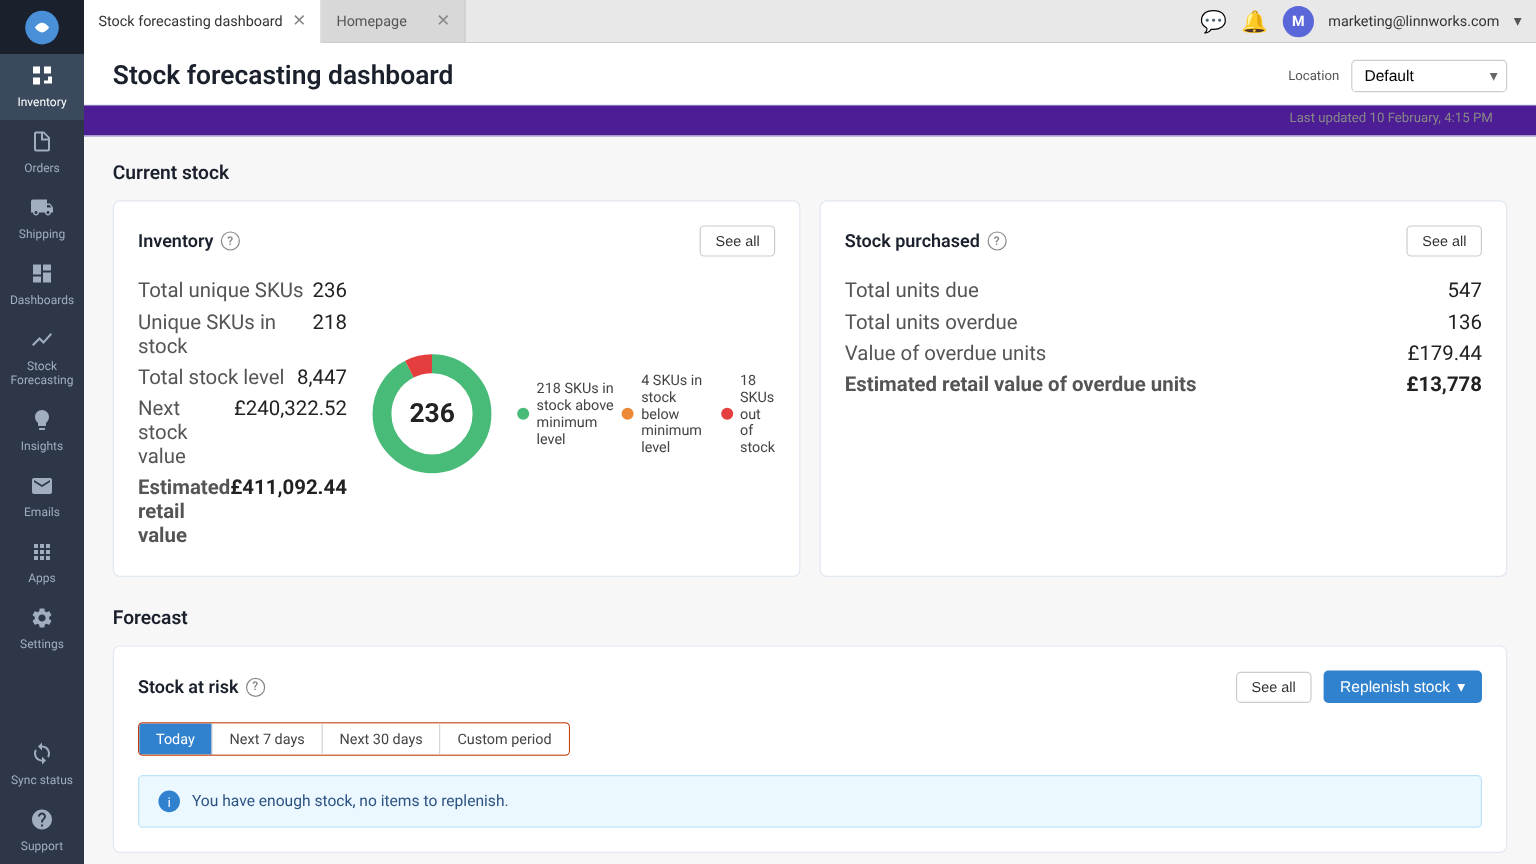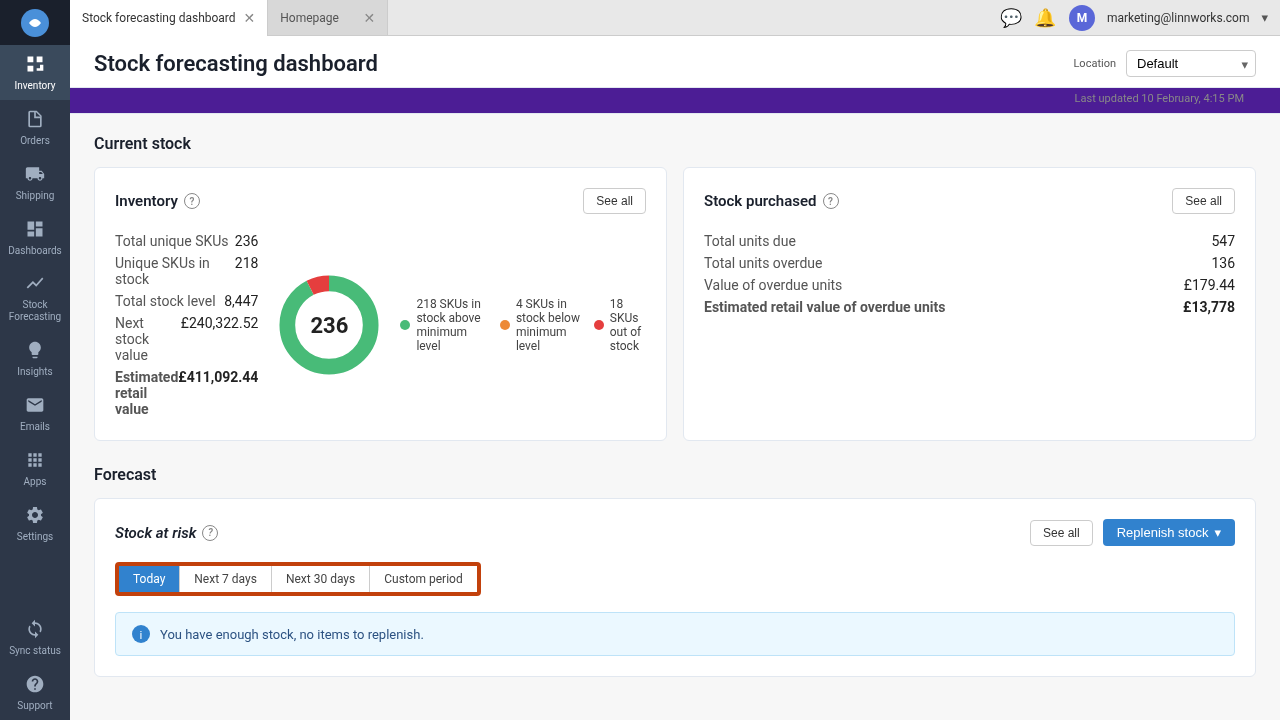--- a/index.html
+++ b/index.html
@@ -219,21 +219,21 @@
     .inventory-content {
       display: flex;
       gap: 16px;
       align-items: center;
     }
     .inventory-stats { flex: 1; }
     .stat-row {
       display: flex;
       justify-content: space-between;
       padding: 3px 0;
-      font-size: 14px;
+      font-size: 17px;
       color: #444;
     }
     .stat-row.bold { font-weight: 700; }
     .stat-label { color: #555; }
     .stat-value { color: #222; }
 
     
     .donut-area {
       display: flex;
       align-items: center;
@@ -273,40 +273,39 @@
       justify-content: space-between;
       margin-bottom: 16px;
     }
     .forecast-title {
       font-size: 15px;
       font-weight: 600;
       color: #1a202c;
       display: flex;
       align-items: center;
       gap: 6px;
-      font-style: italic;
     }
     .forecast-actions { display: flex; gap: 10px; align-items: center; }
     .replenish-btn {
       background: #3182ce;
       color: #fff;
       border: none;
       border-radius: 4px;
       padding: 6px 14px;
       font-size: 13px;
       cursor: pointer;
       display: flex;
       align-items: center;
       gap: 6px;
     }
 
     
     .period-tabs {
       display: flex;
-      border: 4px solid #c2410c;
+      border: 1px solid #c2410c;
       border-radius: 4px;
       overflow: hidden;
       margin-bottom: 16px;
       width: fit-content;
     }
     .period-tab {
       padding: 6px 14px;
       font-size: 12px;
       cursor: pointer;
       background: #fff;

